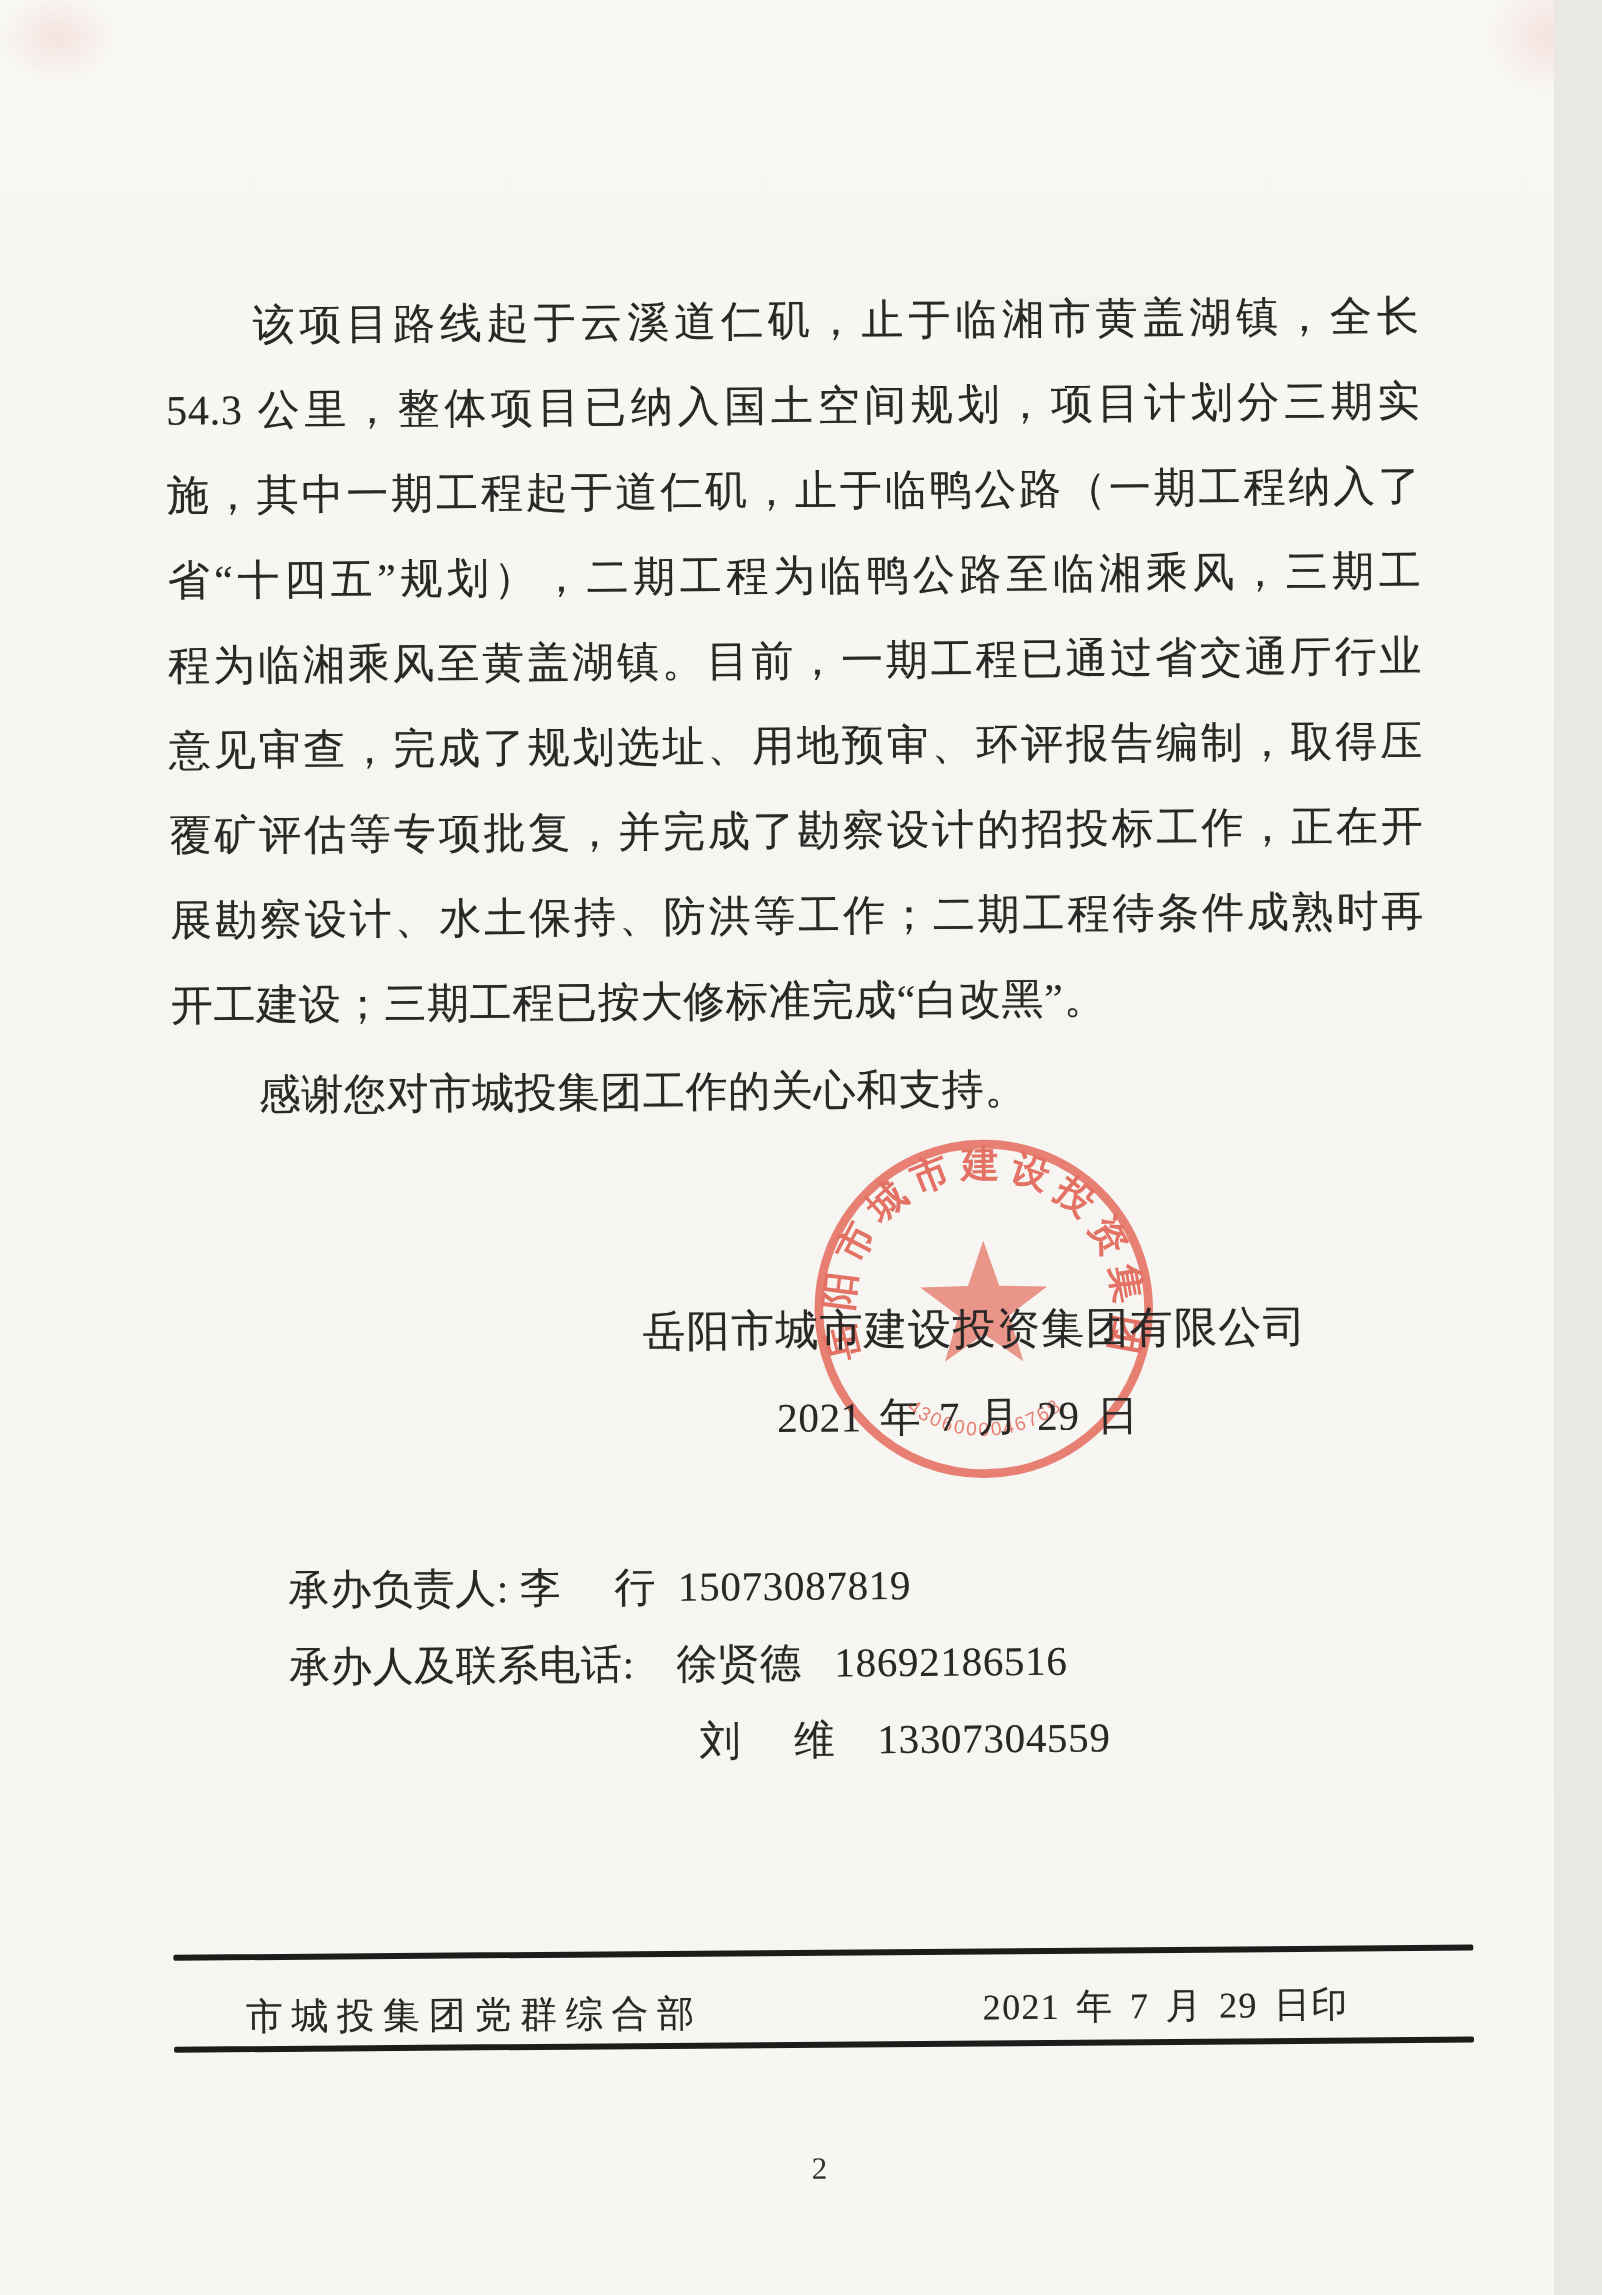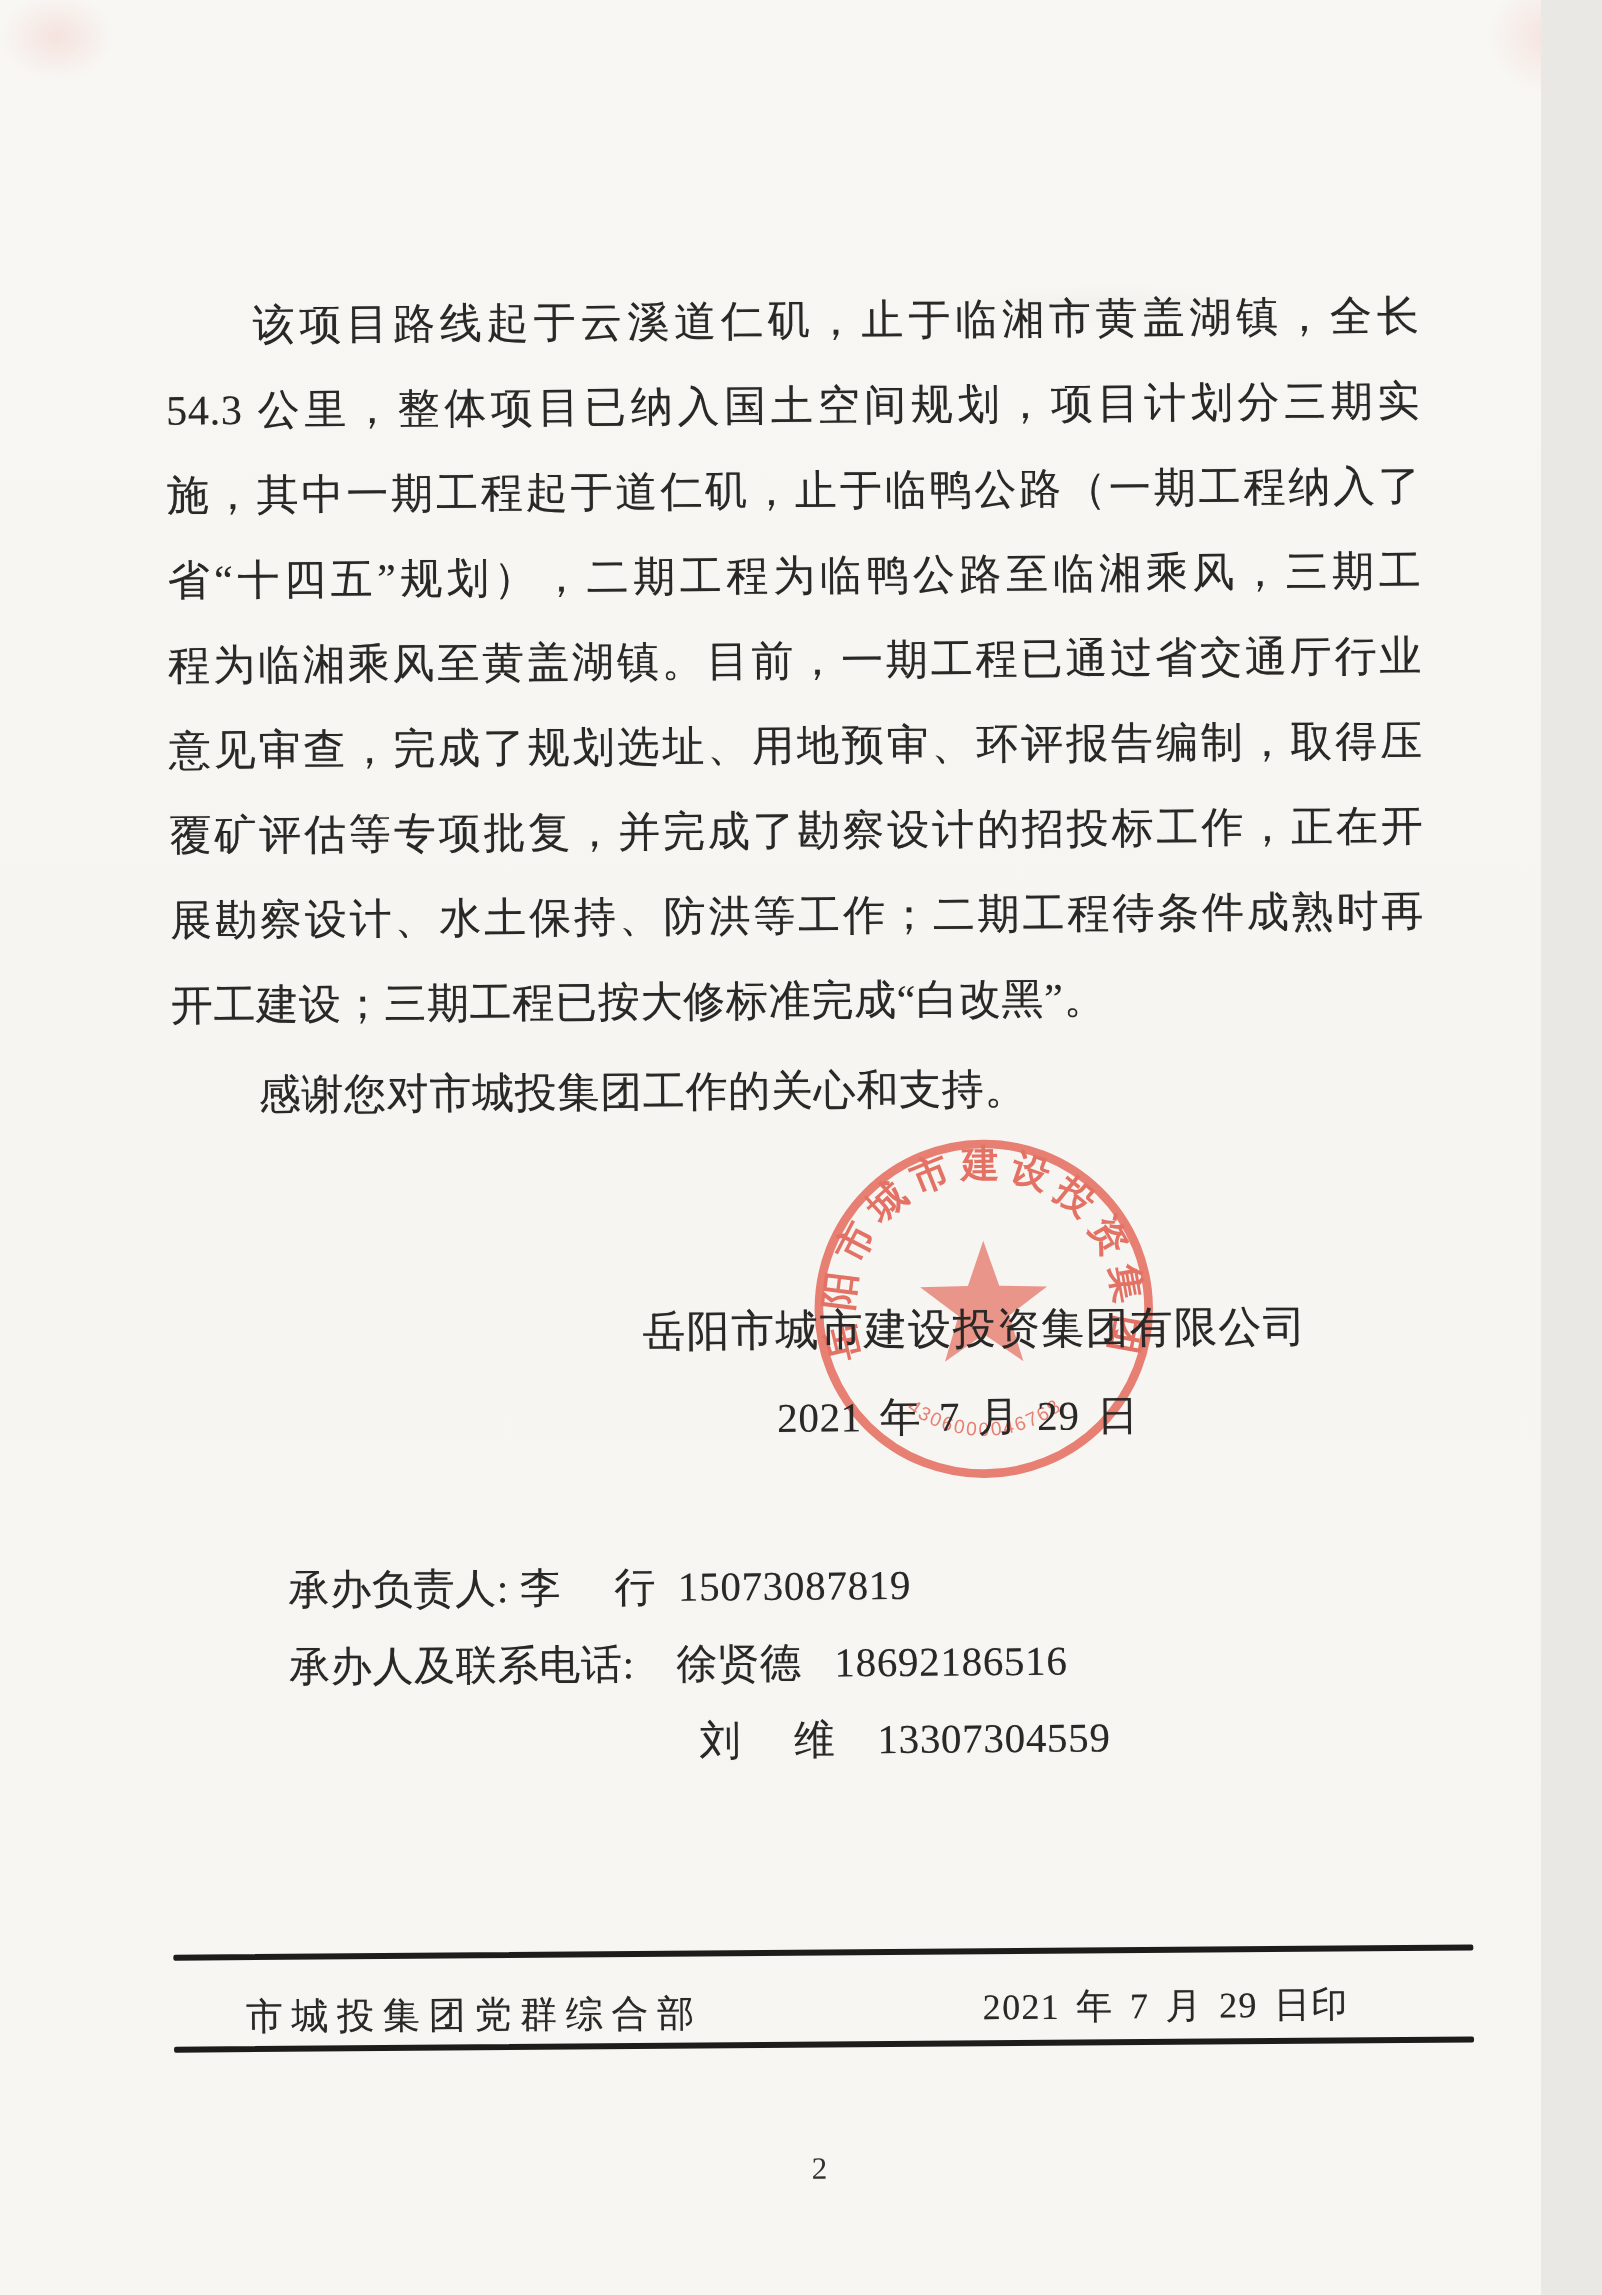--- a/index.html
+++ b/index.html
@@ -2,20 +2,21 @@
 <html style="font-size:10.7px"><head>
 <meta charset="utf-8">
 <style>
   html,body{margin:0;padding:0;background:#e9e8e5;}
   .page{
     position:relative;width:1541px;height:2295px;overflow:hidden;
     background:#f7f6f3;
     background-image:linear-gradient(180deg, #f8f7f4 0%, #f6f5f2 45%, #f7f6f2 100%);
     font-family:"Liberation Serif","DejaVu Serif",serif;
     color:#292826;
+    padding-left:13px;
   }
   .scan{position:absolute;left:0;top:0;width:100%;height:100%;
     transform:rotate(-0.45deg);transform-origin:50% 50%;}
   
   .smudge{position:absolute;pointer-events:none;}
   .smudge-tl{left:9.4px;top:-12px;width:114px;height:87px;opacity:.16;
     background:radial-gradient(closest-side,rgba(226,96,84,.85),rgba(226,96,84,0));}
   .smudge-tr{left:1496px;top:-14.7px;width:127px;height:114px;opacity:.16;
     background:radial-gradient(closest-side,rgba(226,96,84,.85),rgba(226,96,84,0));}
   .smudge-mid{left:968px;top:287px;width:287px;height:40px;opacity:.06;

